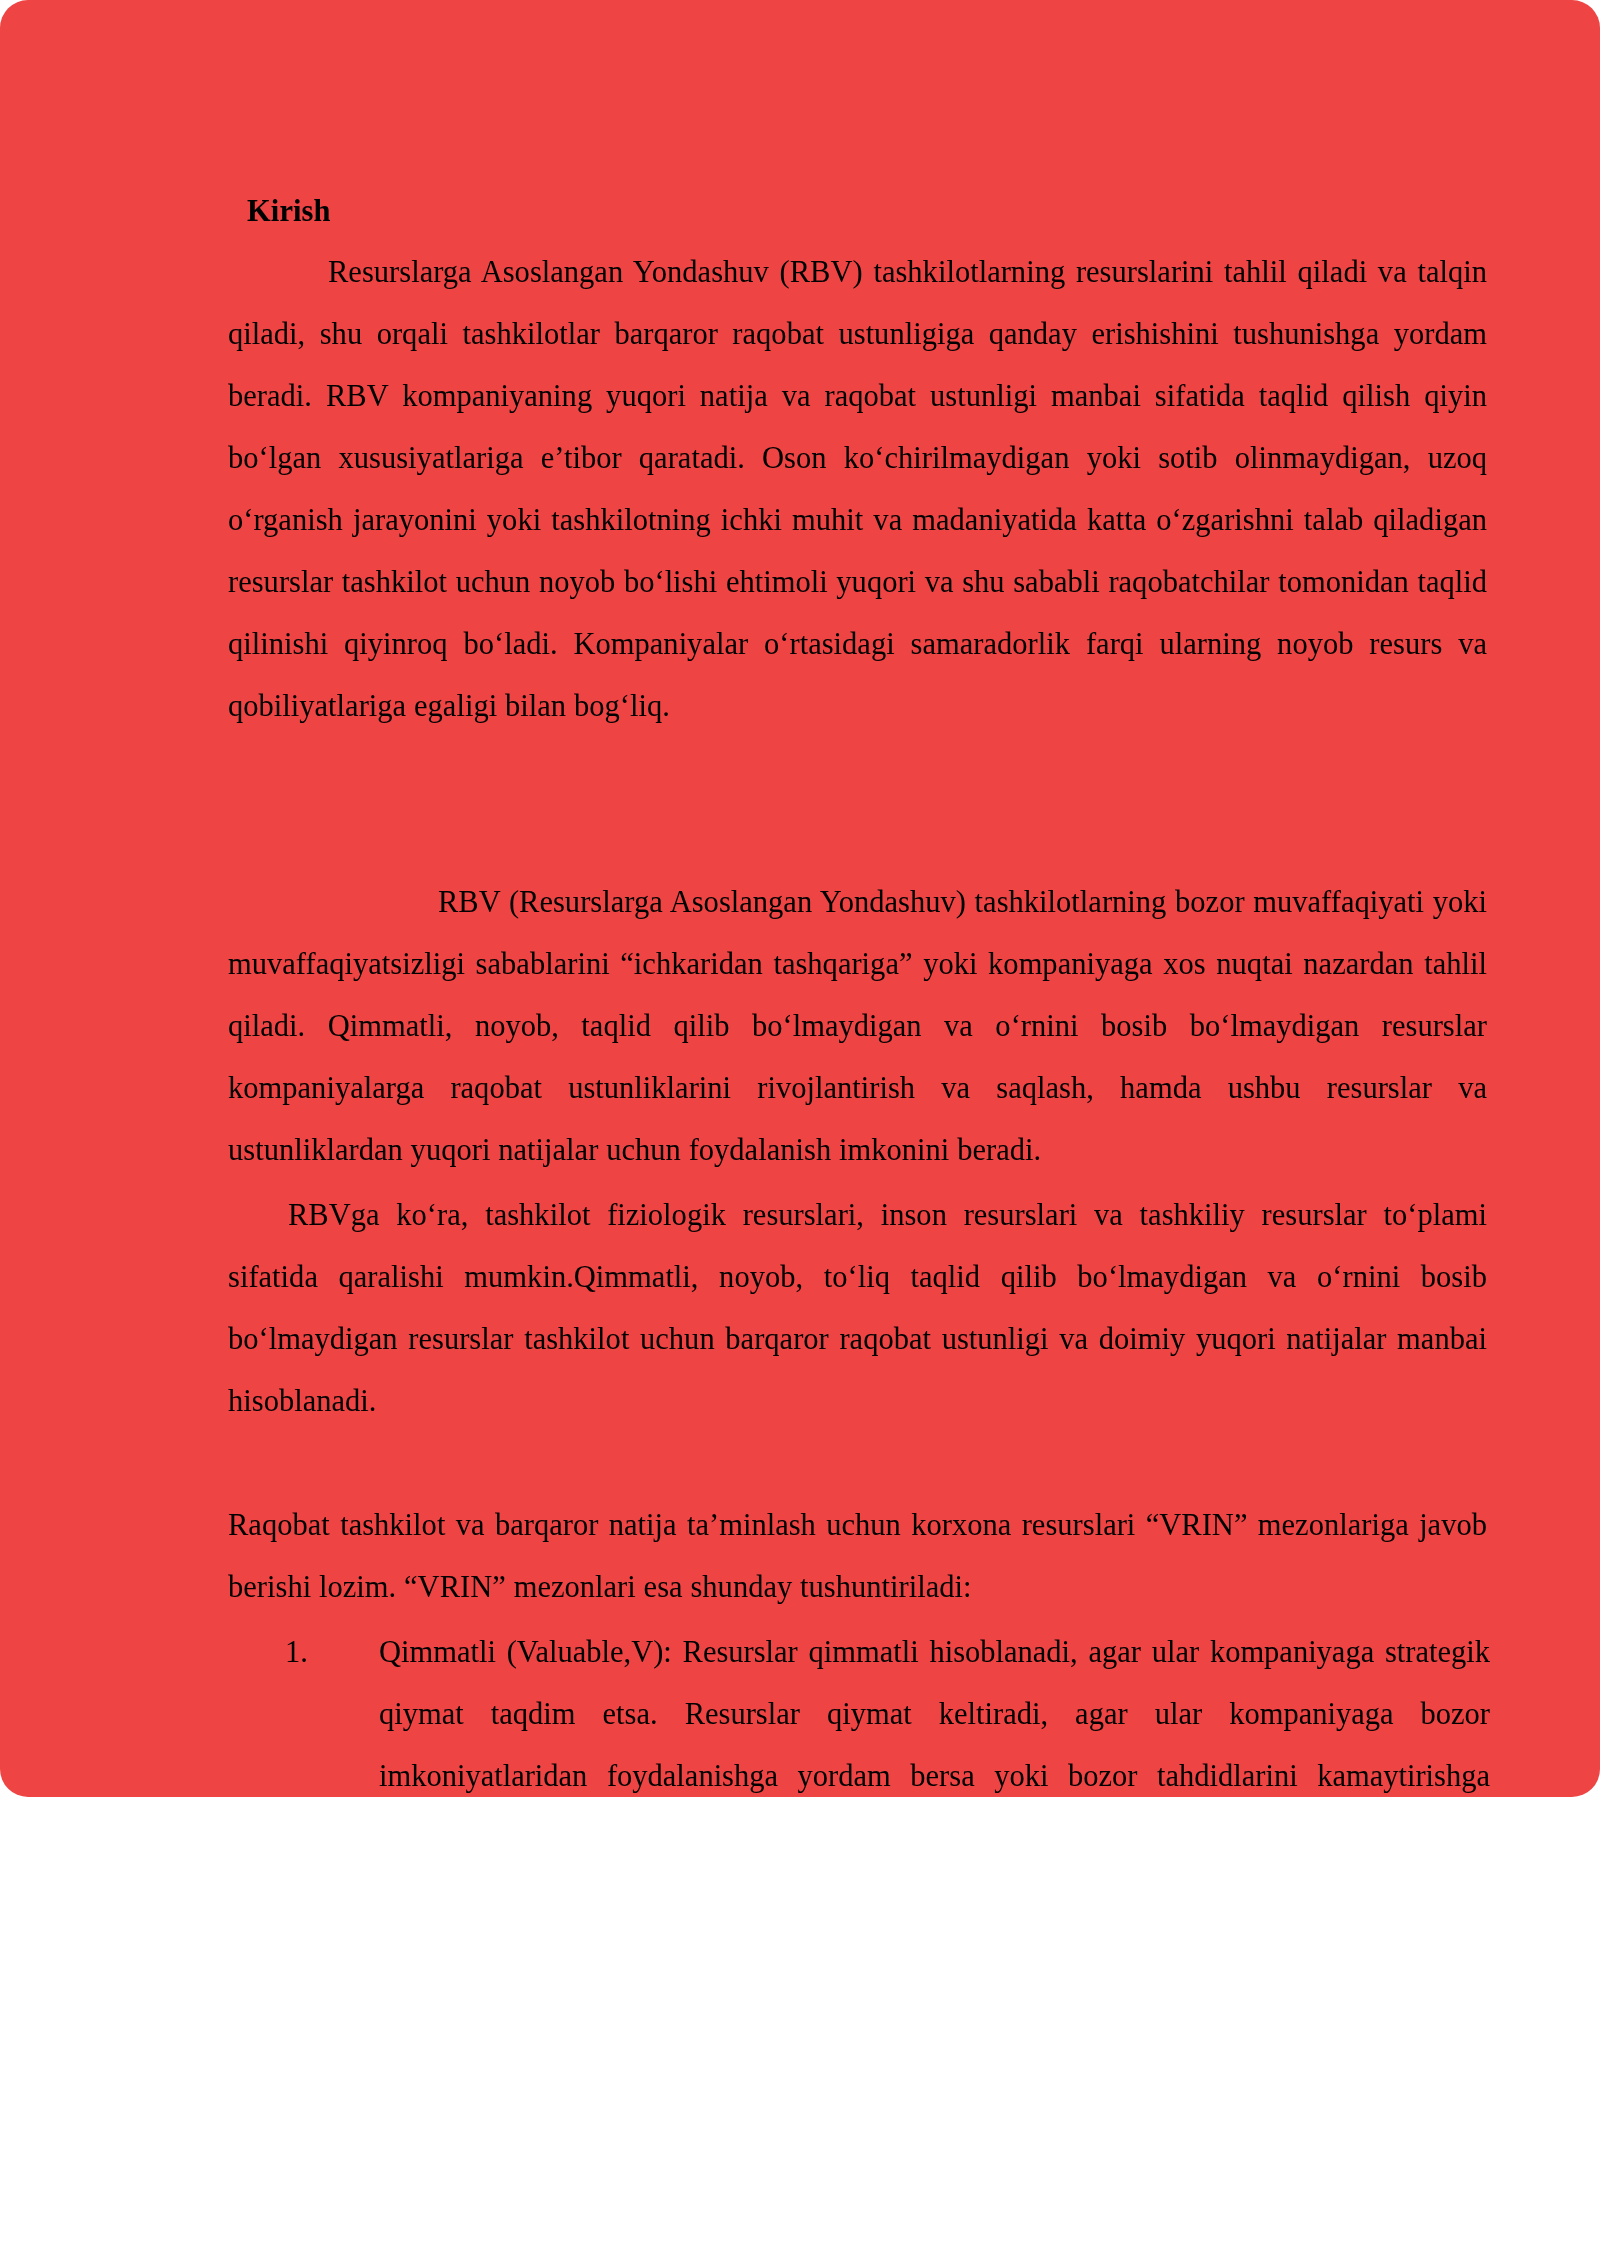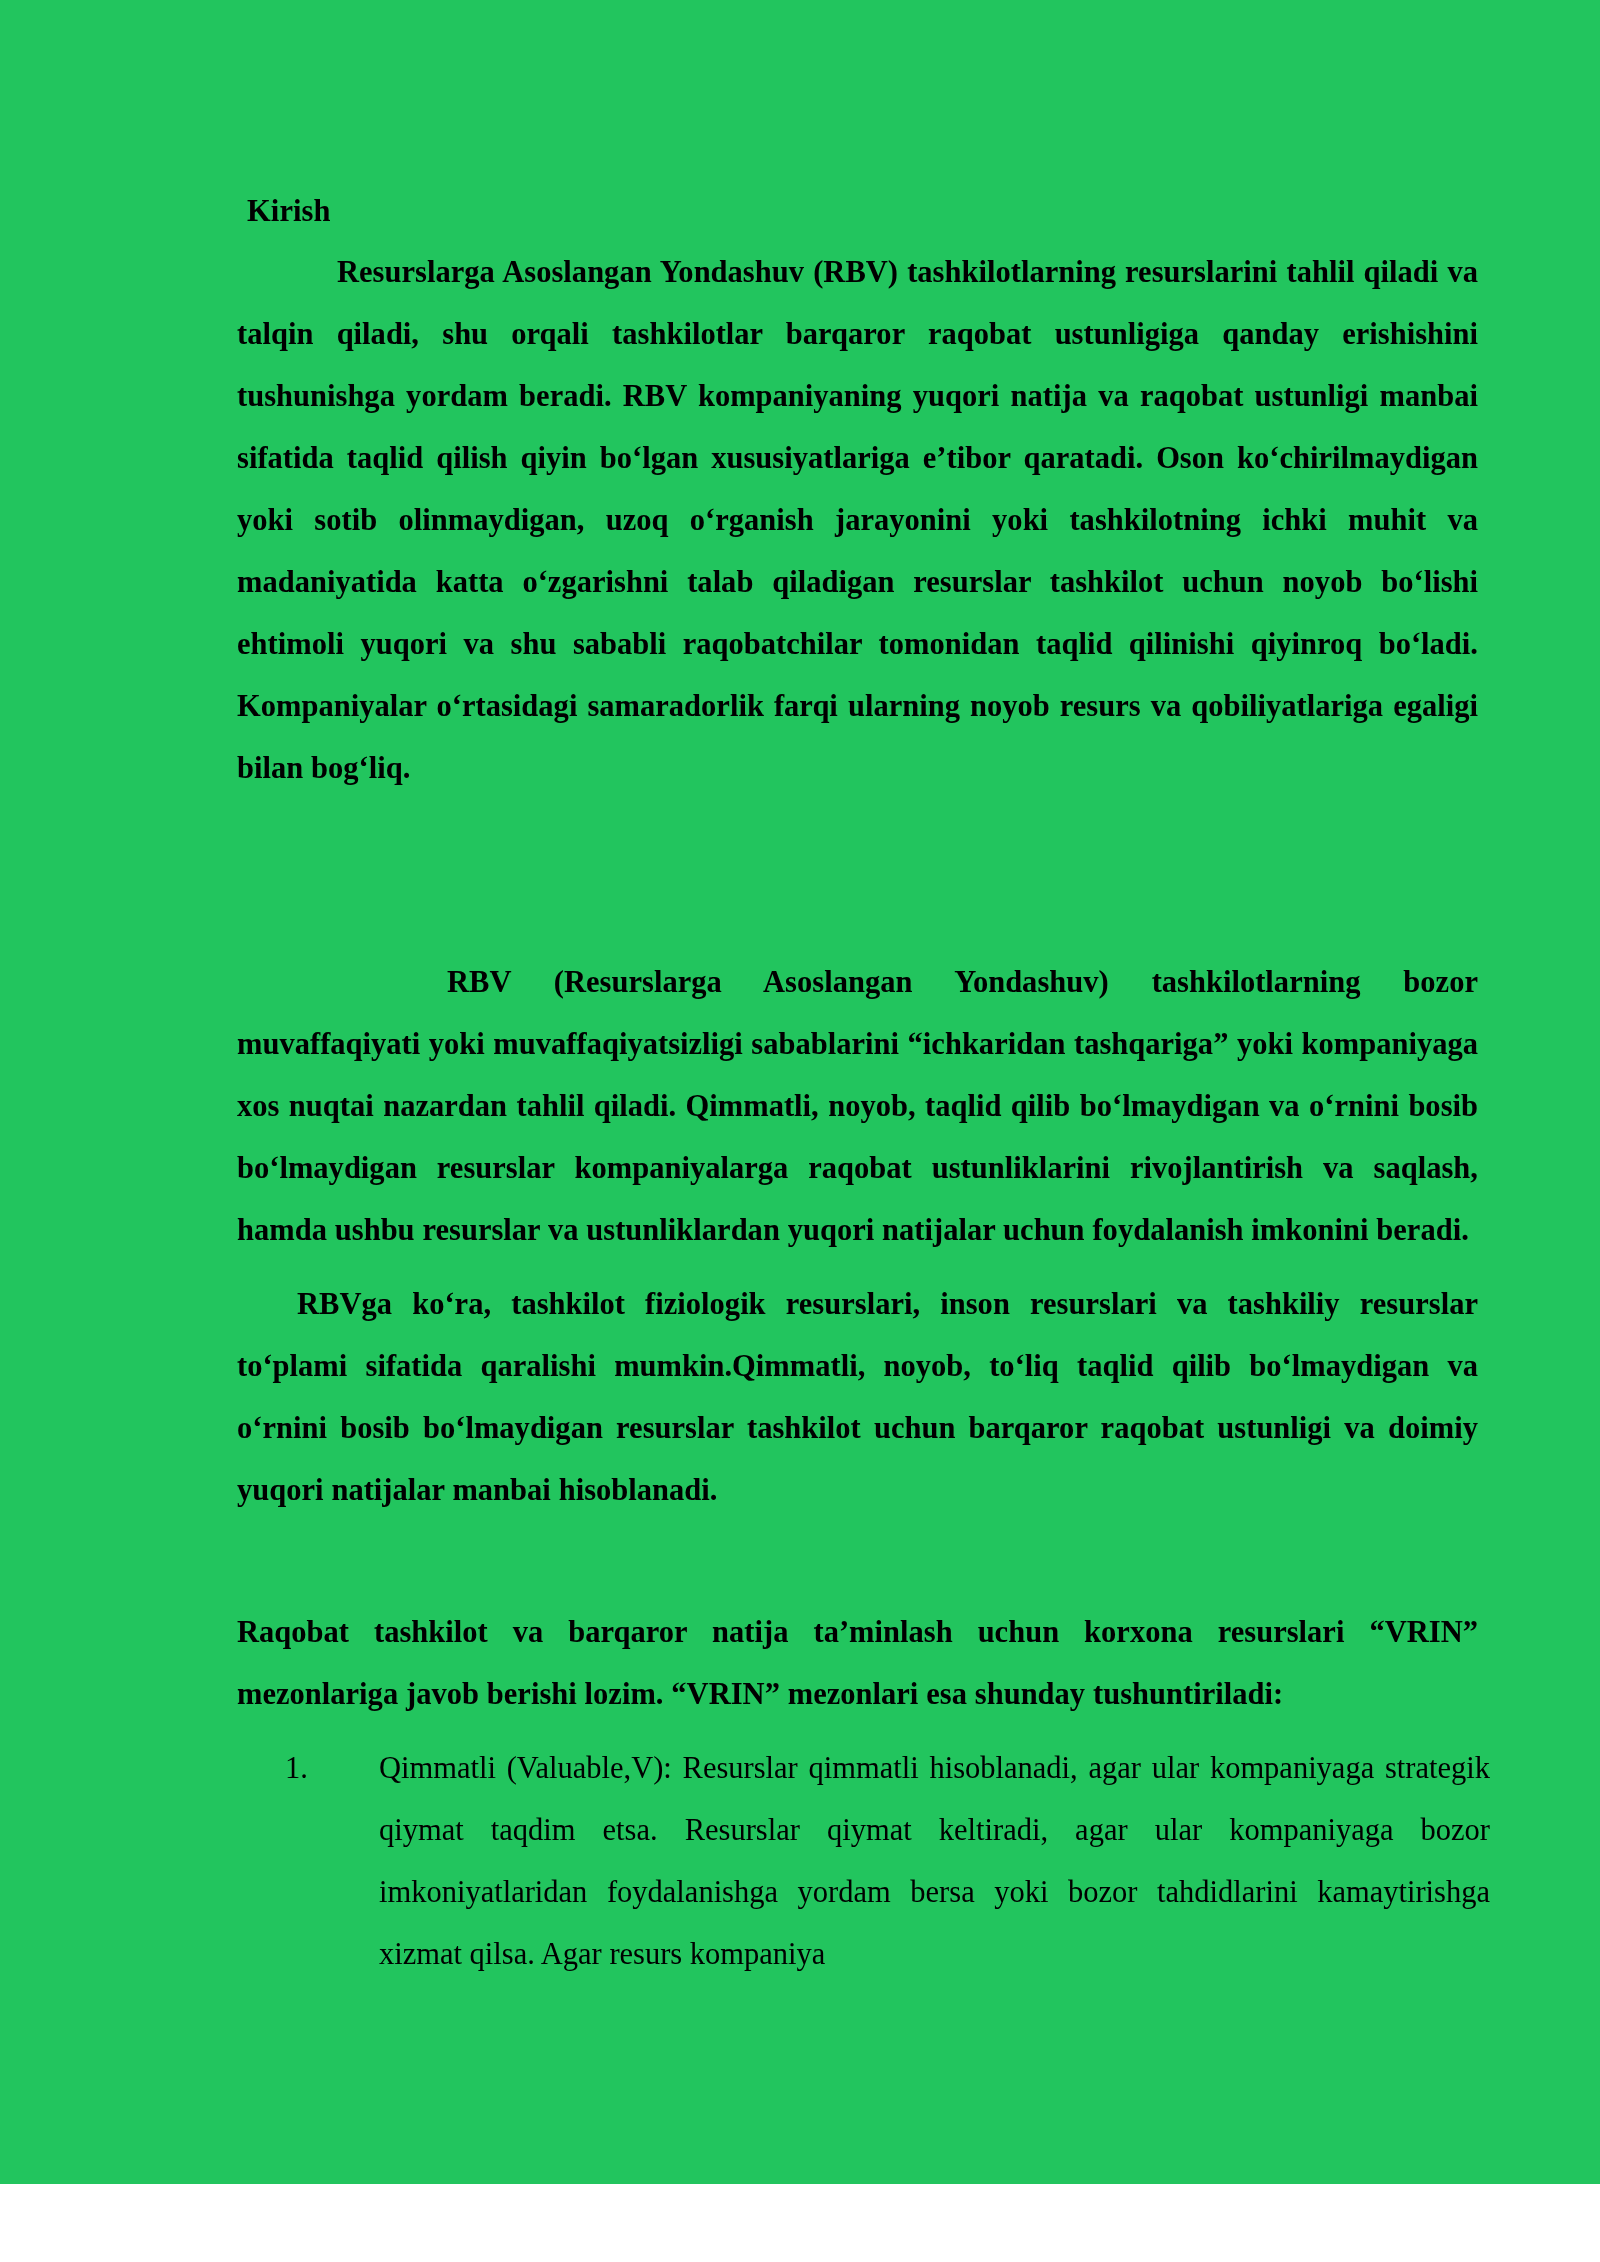--- a/index.html
+++ b/index.html
@@ -7,48 +7,48 @@
     padding: 0;
     background: #ffffff;
   }
   body {
     font-family: "Liberation Serif", "DejaVu Serif", serif;
     color: #000000;
   }
   .page {
     position: relative;
     width: 1600px;
-    height: 2184px;
-    background: #22c55e;
+    height: 1797px;
+    background: #ef4444;
     box-sizing: border-box;
     overflow: hidden;
+    border-radius: 28px;
   }
   .content {
     position: absolute;
     left: 225px;
     top: 196px;
     width: 1265px;
   }
   .heading {
     font-weight: bold;
     font-size: 30.5px;
     line-height: 1.0;
     margin: 0 0 14px 0;
     text-indent: 22px;
     letter-spacing: 0.1px;
   }
   p.para {
     font-size: 30.5px;
     line-height: 62px;
     text-align: justify;
     text-justify: inter-word;
-    margin: 12px;
+    margin: 3px;
     letter-spacing: 0.02px;
     word-spacing: 0.2px;
-    font-weight: bold;
   }
   p.indent-1 { text-indent: 100px; }
   p.indent-2 { text-indent: 210px; }
   p.indent-3 { text-indent: 60px; }
   p.indent-0 { text-indent: 0; }
 
   .gap-xl { height: 128px; }
   .gap-m  { height: 56px; }
 
   ol.vrin-list {

